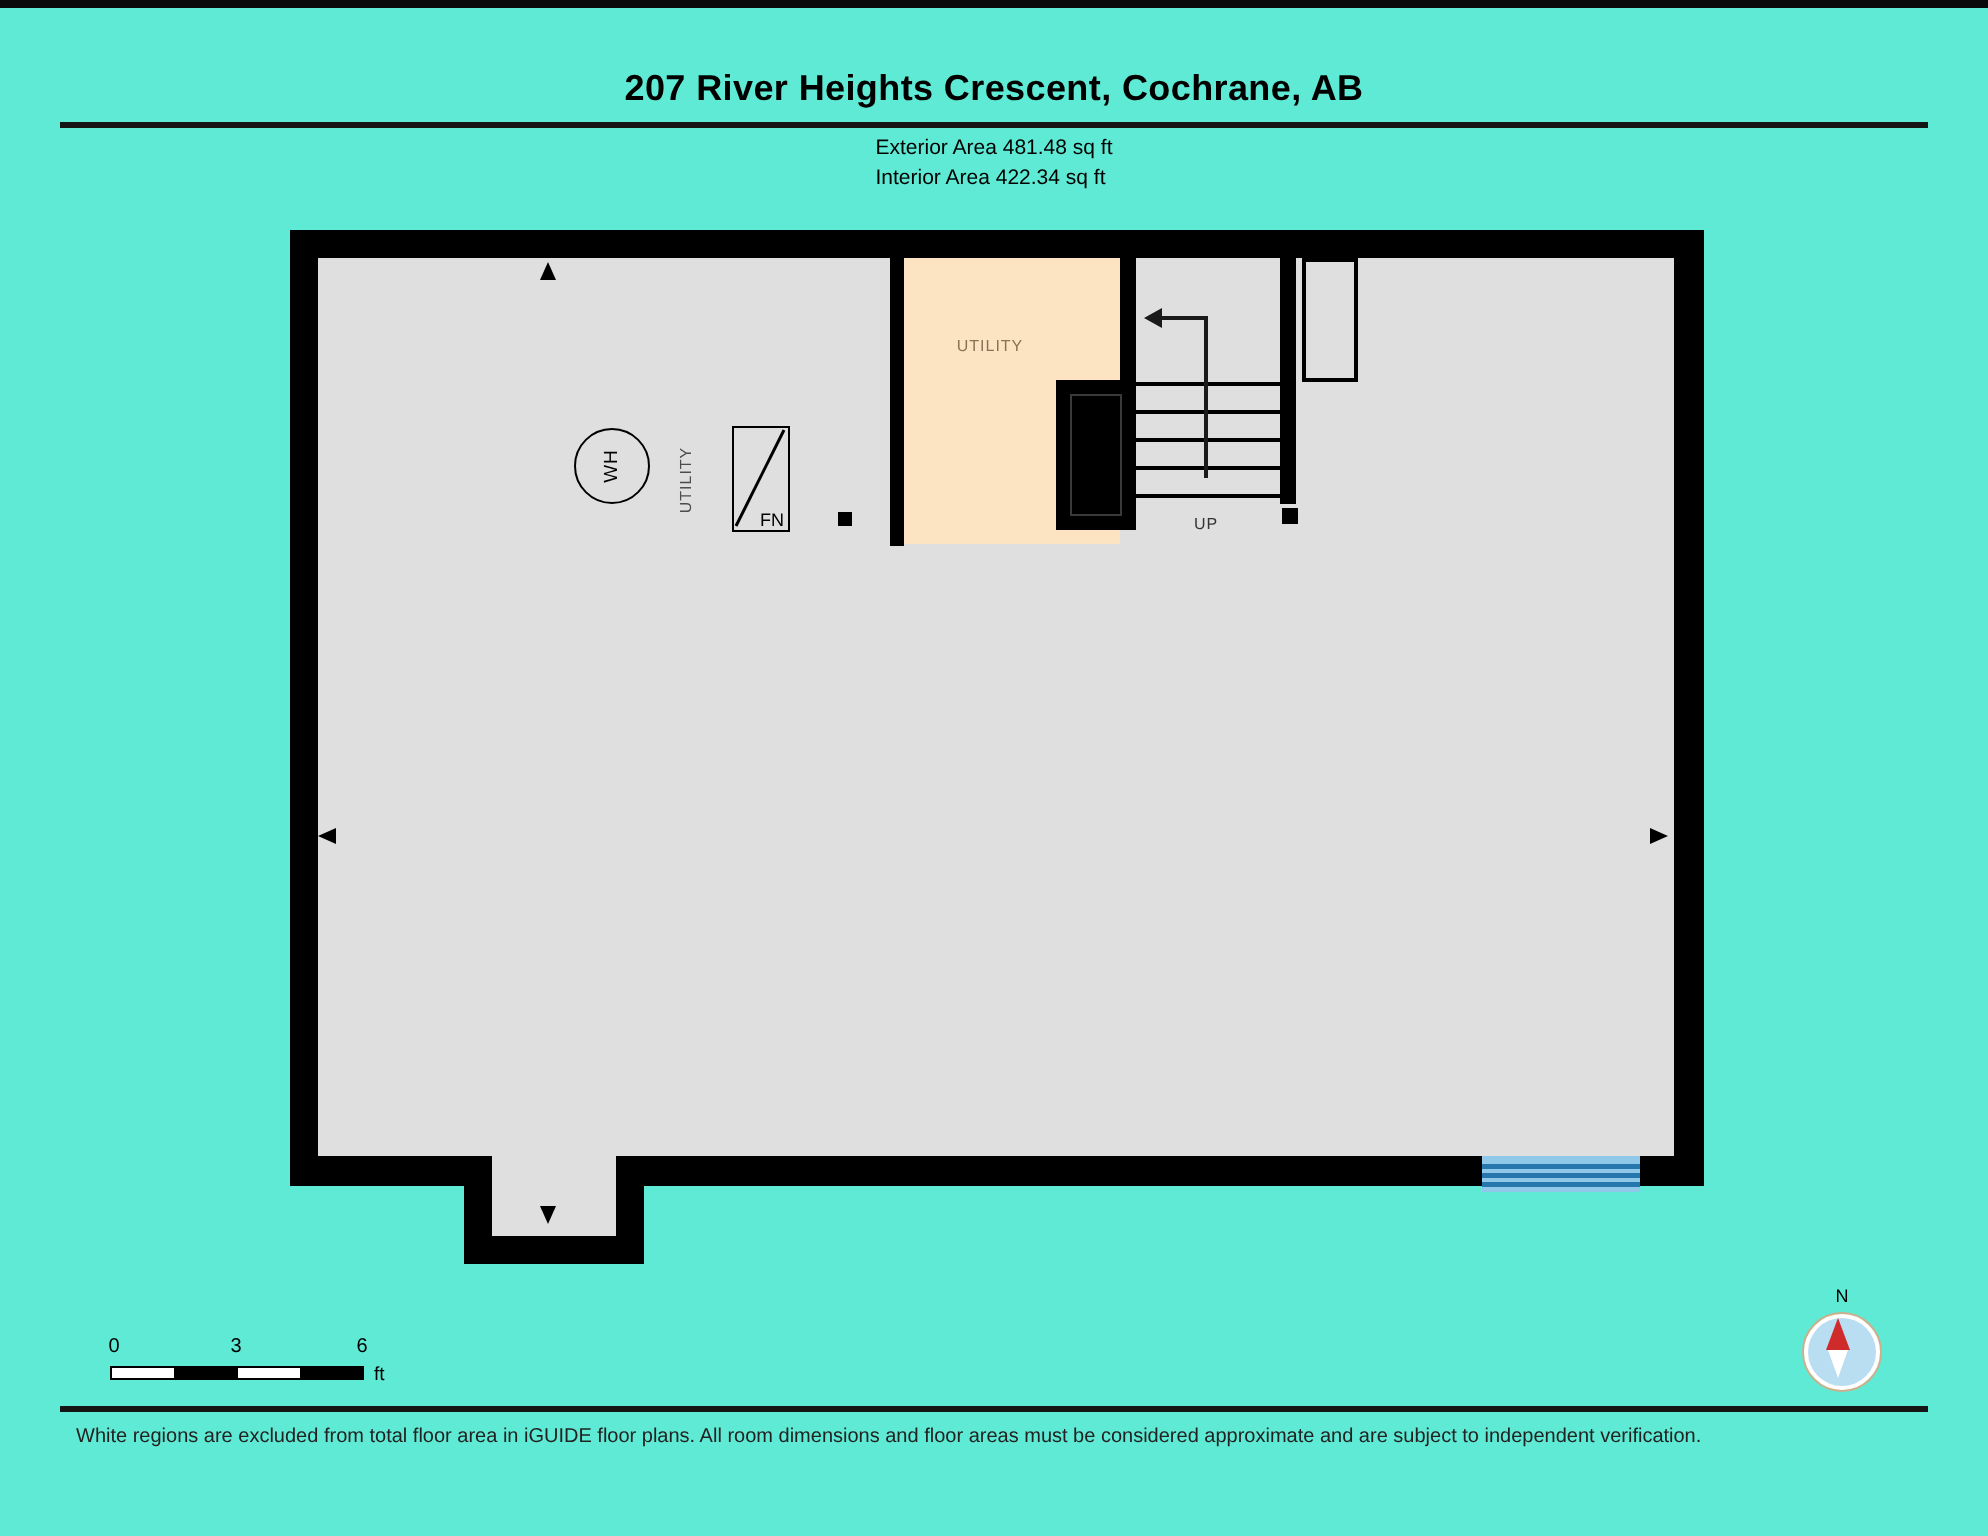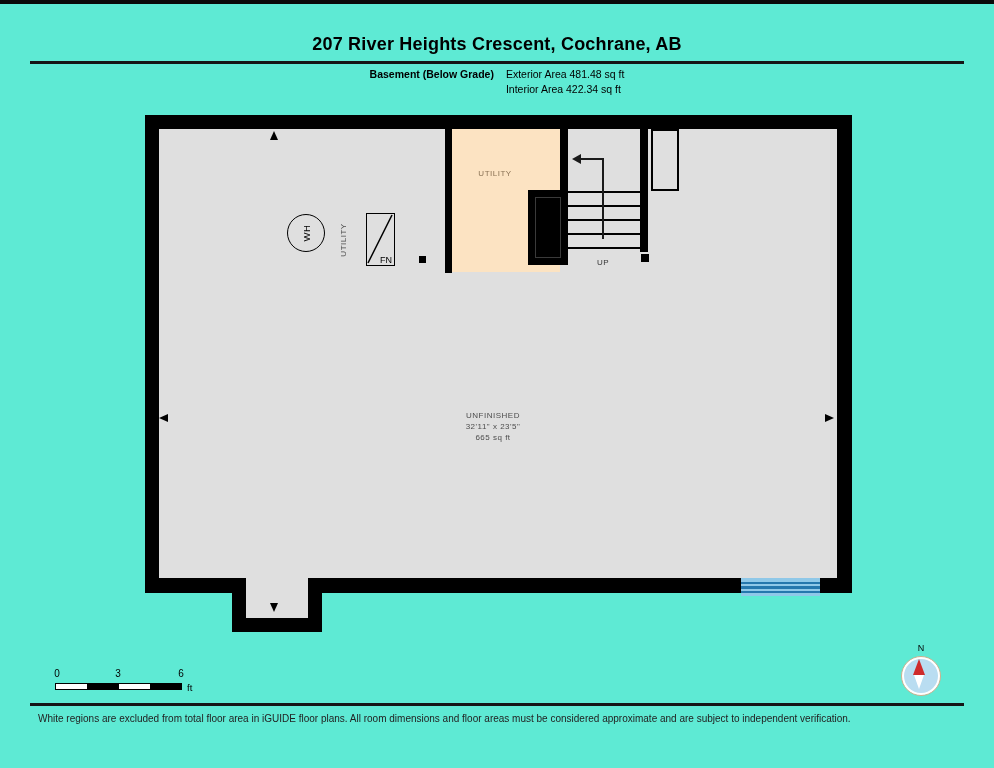--- a/index.html
+++ b/index.html
@@ -78,21 +78,20 @@
 </style>
 </head>
 <body>
 
 <div id="page">
 
   <div class="abs" id="top-bar"></div>
   <div class="abs" id="page-title">207 River Heights Crescent, Cochrane, AB</div>
   <div class="abs" id="title-rule"></div>
   <div class="abs" id="header-info">
-    <span id="floor-label">Basement (Below Grade)</span>
     <span id="area-col">
       <span>Exterior Area 481.48 sq ft</span>
       <span>Interior Area 422.34 sq ft</span>
     </span>
   </div>
 
   <div class="abs wall" style="left:232px;top:578px;width:90px;height:54px;"></div>
   <div class="abs wall" style="left:145px;top:115px;width:707px;height:478px;"></div>
   <div class="abs floor" style="left:159px;top:129px;width:678px;height:449px;"></div>
   <div class="abs floor" style="left:246px;top:578px;width:62px;height:40px;"></div>
@@ -125,25 +124,20 @@
   </div>
   <span class="abs room-label" id="utility-label">UTILITY</span>
   <div class="abs" id="fn-box">
     <svg width="26" height="50" style="position:absolute;left:0;top:0;">
       <line x1="1" y1="49" x2="25" y2="1" stroke="#000" stroke-width="1.5"></line>
     </svg>
     <span class="abs" id="fn-text">FN</span>
   </div>
   <div class="post" style="left:419px;top:256px;width:7px;height:7px;"></div>
 
-  <div class="abs" id="unfinished-block">
-    <span class="room-label">UNFINISHED</span>
-    <span class="room-label">32'11" x 23'5"</span>
-    <span class="room-label">665 sq ft</span>
-  </div>
 
   <div class="marker up" style="left:270px;top:131px;"></div>
   <div class="marker left" style="left:159px;top:414px;"></div>
   <div class="marker right" style="left:825px;top:414px;"></div>
   <div class="marker down" style="left:270px;top:603px;"></div>
 
   <span class="scale-num" style="left:57px;">0</span>
   <span class="scale-num" style="left:118px;">3</span>
   <span class="scale-num" style="left:181px;">6</span>
   <div class="abs" id="scale-bar">

